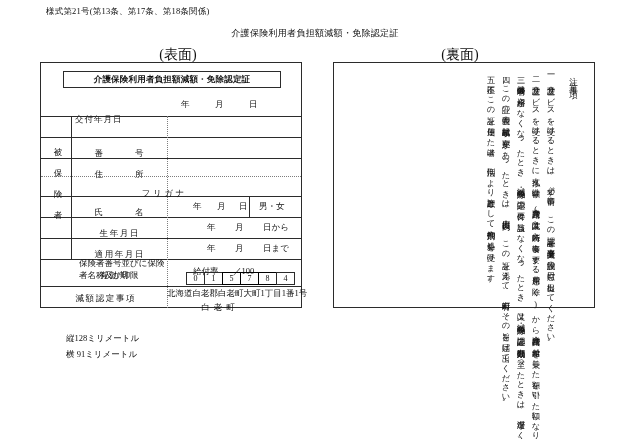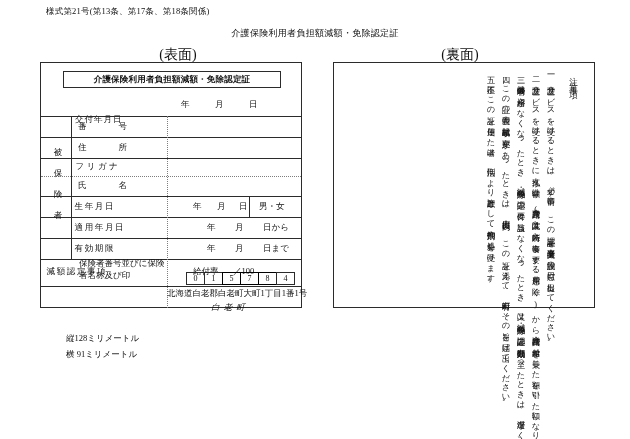--- a/index.html
+++ b/index.html
@@ -112,25 +112,27 @@
     text-align: center;
     font-size: 8.5px;
     line-height: 21px;
   }
   .vstack span { display: block; }
 
   .rowlabel {
     position: absolute;
     left: 32px;
     width: 92px;
-    font-size: 8.5px;
-    white-space: nowrap;
+    text-align: center;
+    font-size: 8.5px;
+    white-space: nowrap;
+    margin-top: 27px;
   }
   .sp1 { letter-spacing: 5px; text-indent: 5px; }
-  .sp2 { letter-spacing: 2.5px; text-indent: 2.5px; }
+  .sp2 { letter-spacing: 2.5px; text-indent: 2.5px; padding-left: 44px; }
   .sp3 { letter-spacing: 1.6px; text-indent: 1.6px; }
 
   .cellnote {
     position: absolute;
     font-size: 8.5px;
     white-space: nowrap;
   }
 
   
   .insurer-label {
@@ -165,28 +167,27 @@
     position: absolute;
     left: 126px;
     top: 172px;
     width: 134px;
     text-align: center;
     font-size: 8.5px;
     white-space: nowrap;
   }
   .insurer-name {
     position: absolute;
-    left: 120px;
+    left: 110px;
     top: 186px;
     width: 134px;
     text-align: center;
     font-size: 8.5px;
     letter-spacing: 4px;
     text-indent: 4px;
-    font-style: italic;
   }
 
   
   .card-back {
     position: absolute;
     left: 333px;
     top: 62px;
     width: 262px;
     height: 246px;
     border: 1px solid #2b2b2b;

